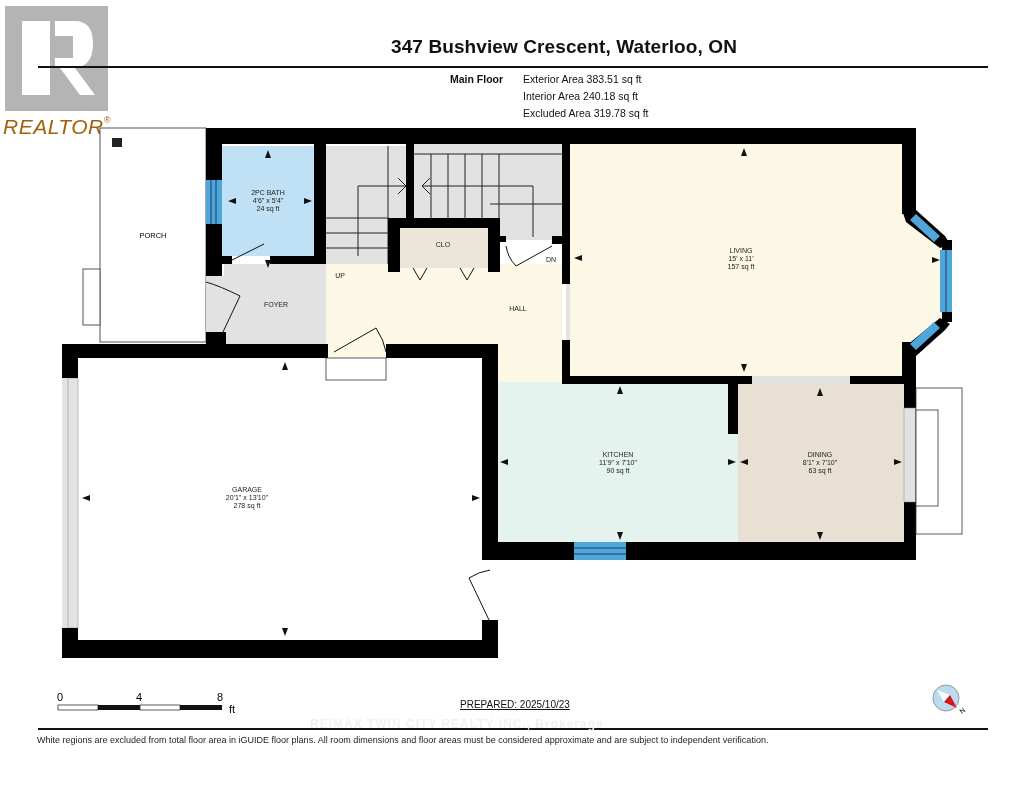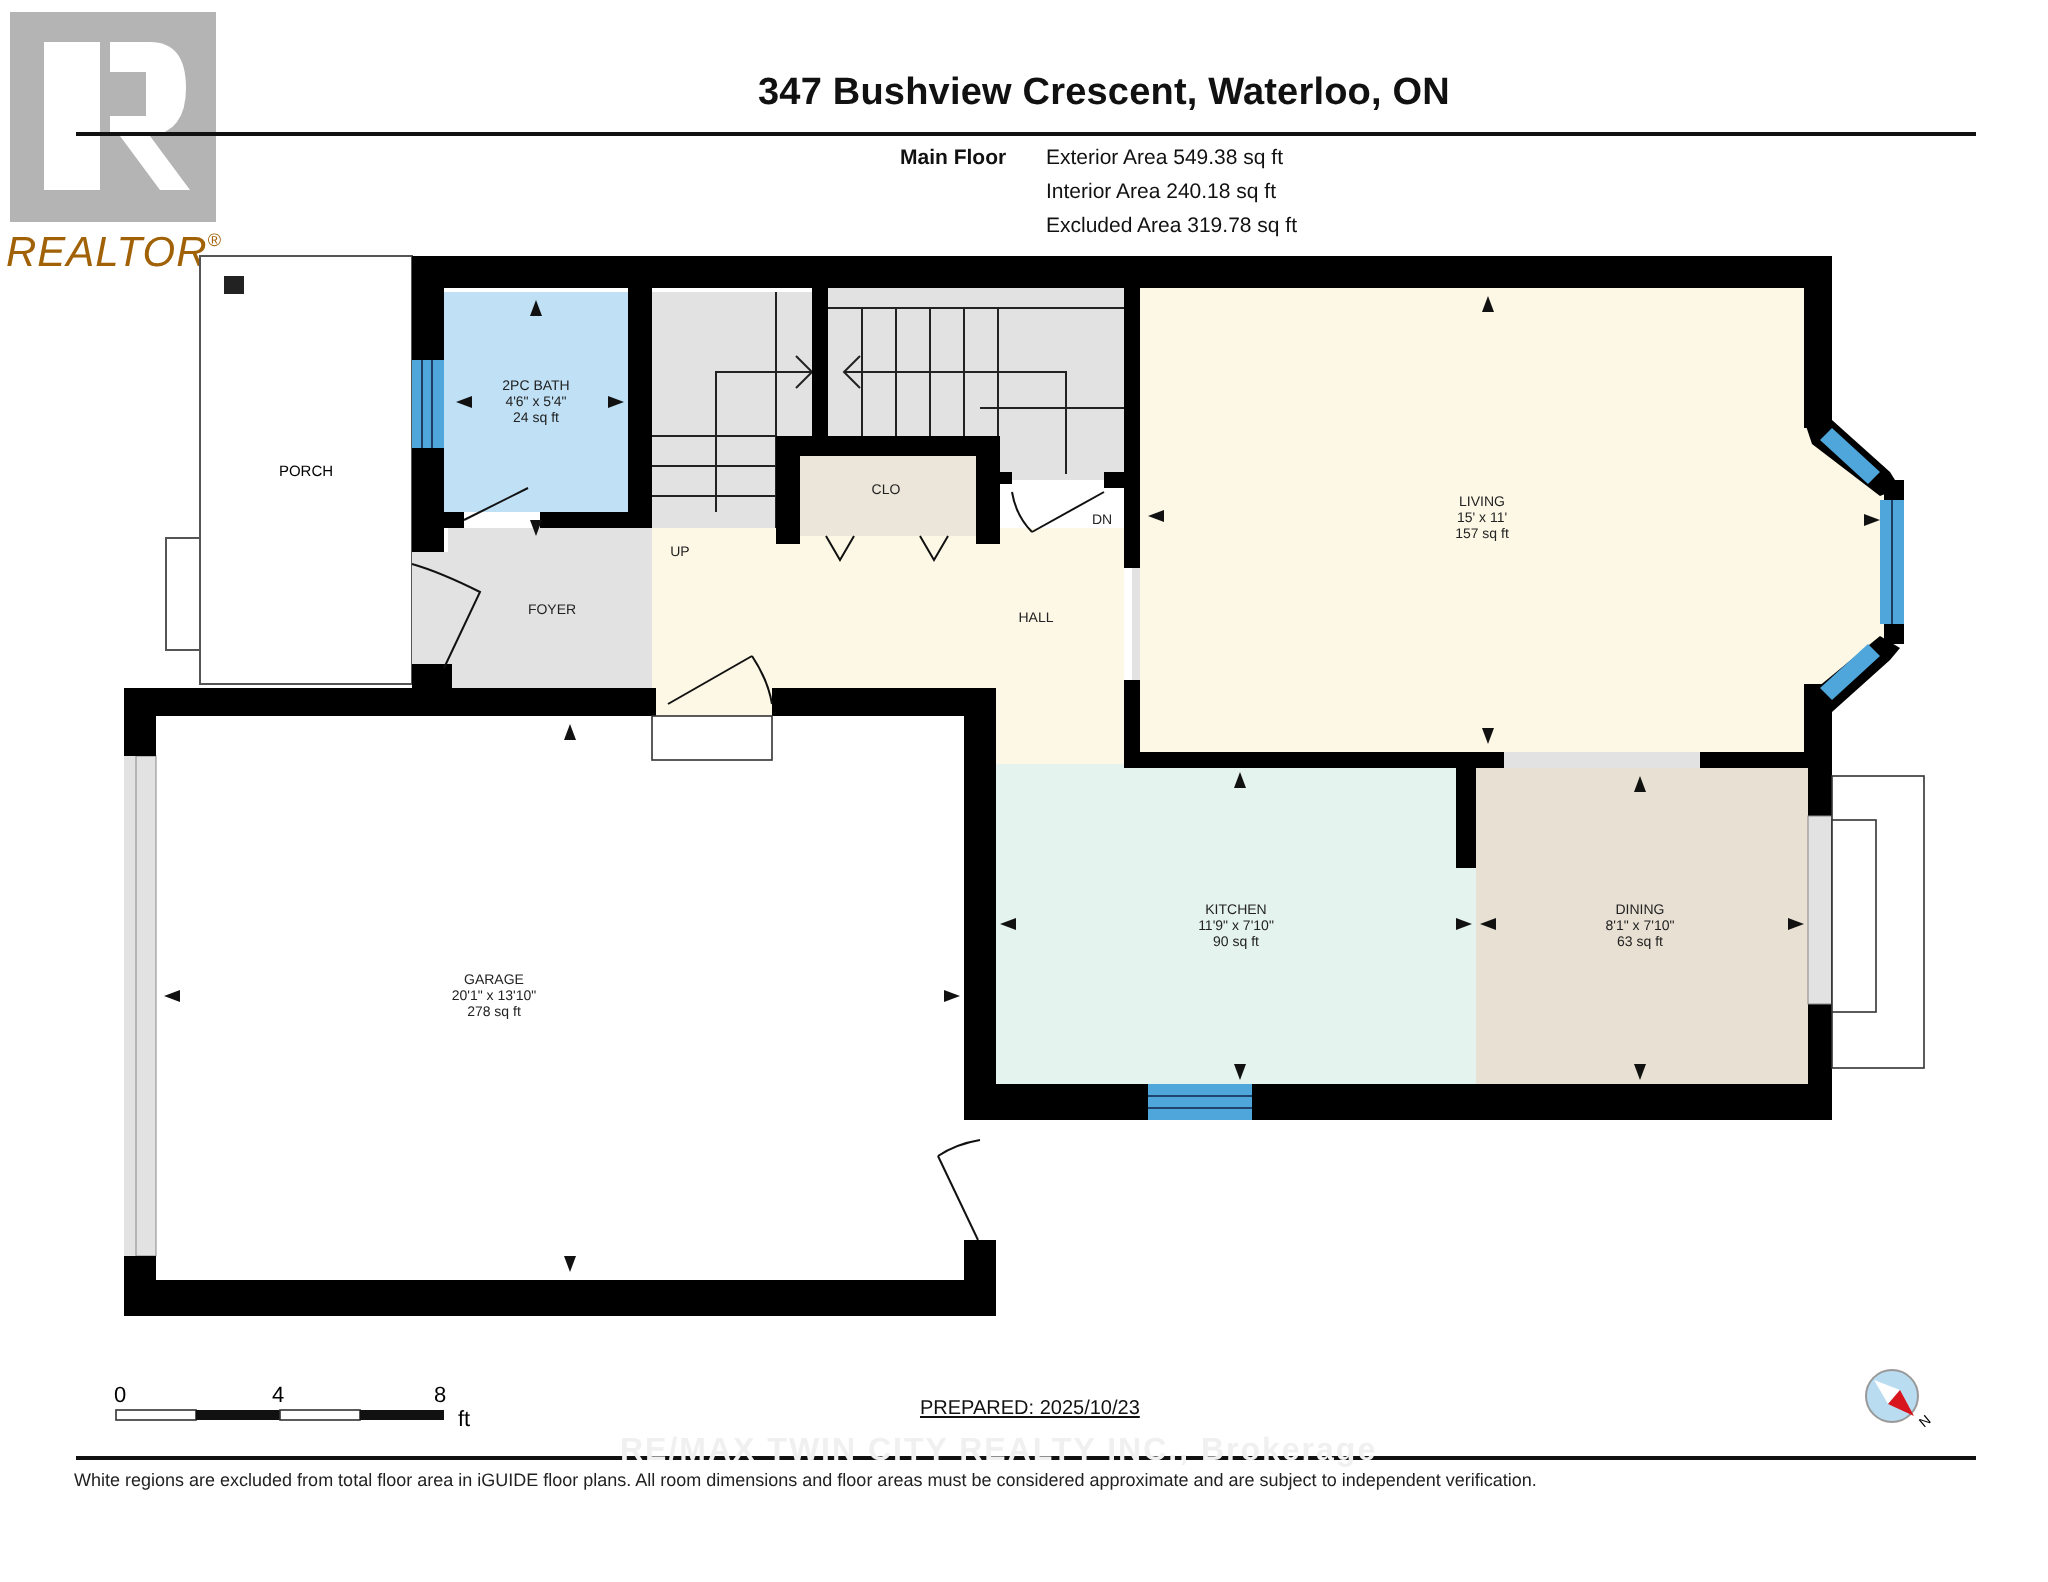--- a/index.html
+++ b/index.html
@@ -1,50 +1,50 @@
 <!DOCTYPE html>
 <html><head>
 <meta charset="utf-8">
 <style>
   html, body { margin:0; padding:0; background:#ffffff; }
   body { width:1024px; height:791px; position:relative; overflow:hidden; font-family:"Liberation Sans", sans-serif; color:#111; }
   .abs { position:absolute; }
   .title { left:0; width:1024px; top:36px; text-align:center; font-weight:bold; font-size:19px; letter-spacing:0.1px; }
-  .title span { position:relative; left:40px;margin-top:45px; }
+  .title span { position:relative; left:52px;margin-top:45px; }
   .rule { background:#111; height:2px; }
   .areas { top:71px; left:450px; font-size:10.5px; line-height:17px; }
   .areas .lbl { position:absolute; left:0; top:0; font-weight:bold; white-space:nowrap; }
   .areas .vals { position:absolute; left:73px; top:0; white-space:nowrap; }
   .logo { left:5px; top:6px; width:103px; height:105px; background:#b4b4b4; }
   .logo-text { left:3px; top:115px; font-size:21px; color:#a16207; letter-spacing:0.5px;font-style:italic; }
   .logo-text sup { font-size:9px; vertical-align:top; }
   svg text { font-family:"Liberation Sans", sans-serif; }
   .prepared { left:460px; top:699px; font-size:10px;text-decoration:underline; }
   .disclaimer { left:37px; top:735px; font-size:9px; color:#222; white-space:nowrap;text-align:center; }
-  .watermark { left:310px; top:717px; font-size:16px; color:#f0f0f0; font-weight:bold; letter-spacing:1px; white-space:nowrap; }
+  .watermark { left:310px; top:717px; font-size:12px; color:#f0f0f0; font-weight:bold; letter-spacing:1px; white-space:nowrap; }
 </style>
 </head>
 <body>
 
 <div class="abs logo">
   <svg width="103" height="105" viewBox="0 0 103 105">
     <rect x="17" y="15" width="28" height="74" fill="#fff"></rect>
     <path d="M50 15 H70 Q88 15 88 38 Q88 60 70 62 L90 89 H75 L55 62 H50 Z" fill="#fff"></path>
     <rect x="50" y="30" width="18" height="22" fill="#b4b4b4"></rect>
   </svg>
 </div>
 <div class="abs logo-text"><span>REALTOR</span><sup>®</sup></div>
 
 <div class="abs title"><span>347 Bushview Crescent, Waterloo, ON</span></div>
 <div class="abs rule" style="left:38px; top:66px; width:950px;"></div>
 
 <div class="abs areas">
   <div class="lbl">Main Floor</div>
   <div class="vals">
-    <div>Exterior Area 549.38 sq ft</div>
+    <div>Exterior Area 383.51 sq ft</div>
     <div>Interior Area 240.18 sq ft</div>
     <div>Excluded Area 319.78 sq ft</div>
   </div>
 </div>
 
 <svg class="abs" style="left:0; top:0;" width="1024" height="791" viewBox="0 0 1024 791">
 
   <g>
     <rect x="100" y="128" width="106" height="214" fill="#fff" stroke="#555" stroke-width="1"></rect>
     <rect x="83" y="269" width="17" height="56" fill="#fff" stroke="#555" stroke-width="1"></rect>

